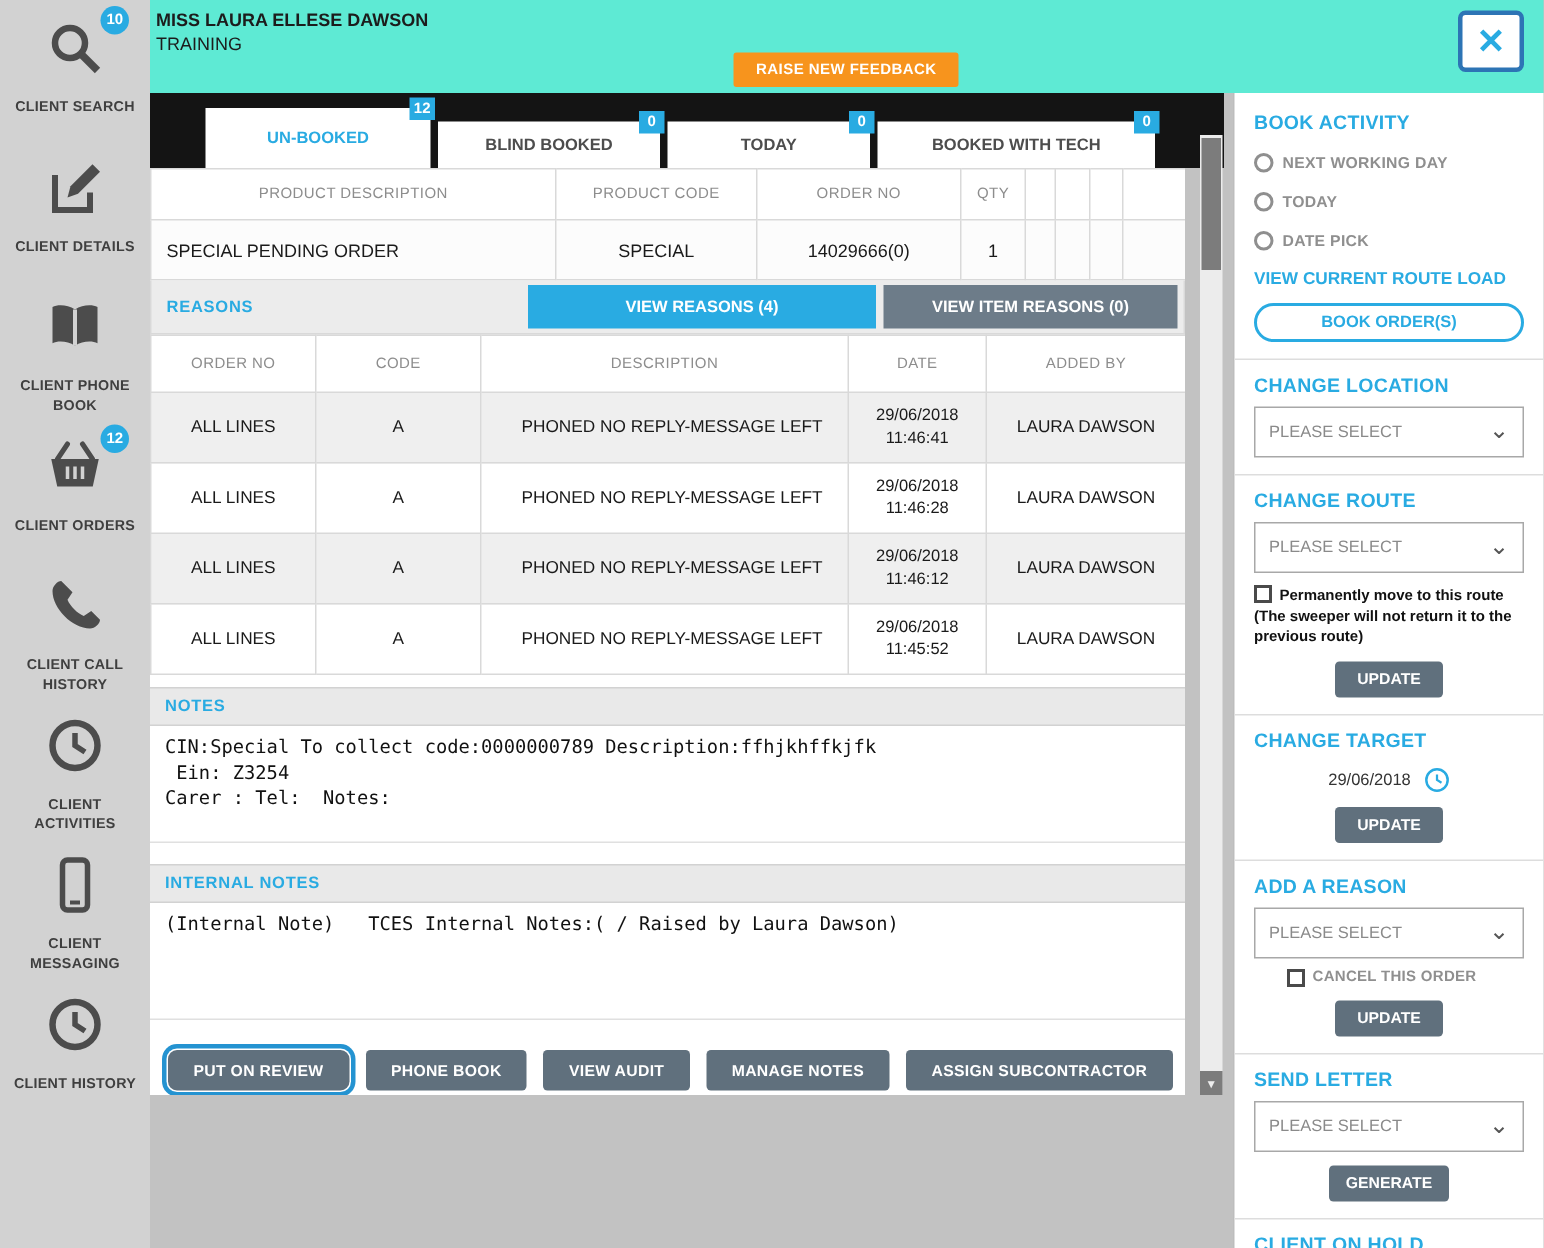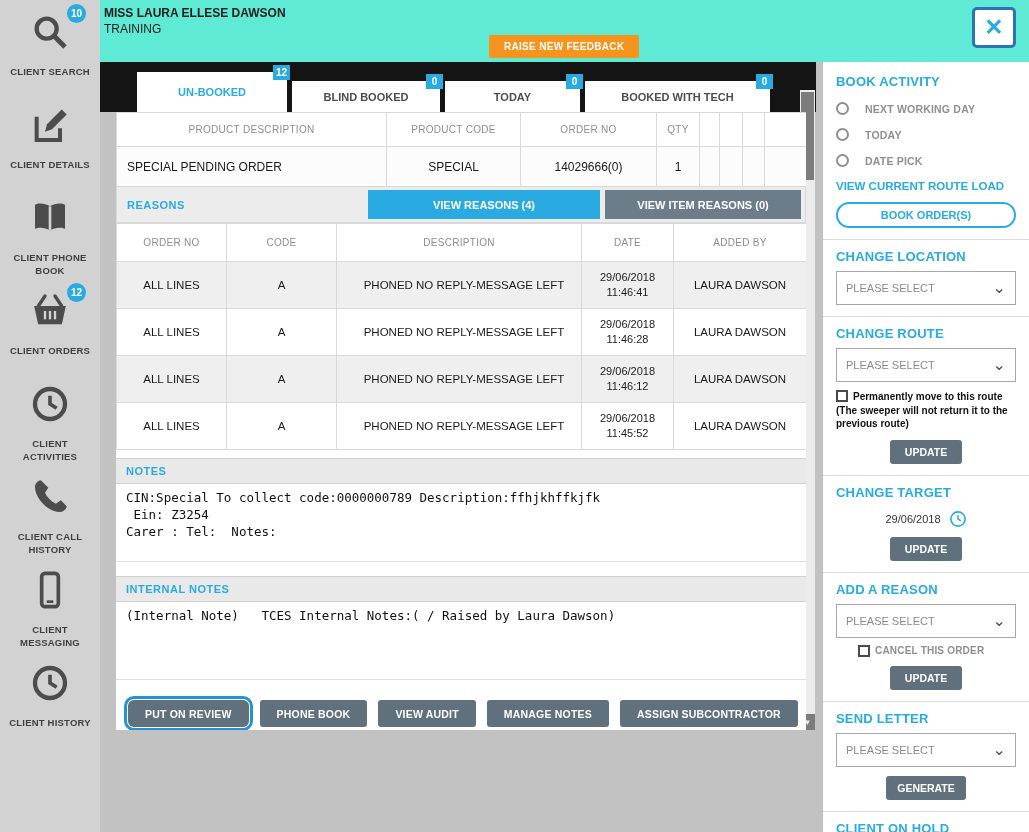--- a/index.html
+++ b/index.html
@@ -35,21 +35,21 @@
   
   .main { position:absolute; left:100px; top:62px; width:716px; height:668px; }
   .tabbar { position:absolute; left:0; top:0; width:716px; height:50px; background:#141414;
     display:flex; align-items:flex-end; padding-left:37px; }
   .tab { position:relative; background:#fff; height:31px; display:flex; align-items:center; justify-content:center;
     font-size:11px; font-weight:bold; color:#4d4d4d; margin-right:5px; cursor:pointer; }
   .tab.active { height:40px; color:#29abe2; }
   .tab-1{width:150px;} .tab-2{width:148px;} .tab-3{width:135px;} .tab-4{width:185px;}
   .tab-badge { position:absolute; top:-7px; right:-3px; background:#29abe2; color:#fff;
     font-size:10px; font-weight:bold; min-width:17px; height:15px; line-height:15px; text-align:center; padding:0 3px; }
-  .content { position:absolute; left:16px; top:50px; width:690px; height:618px; background:#fff; overflow:hidden; }
+  .content { position:absolute; left:0; top:50px; width:690px; height:618px; background:#fff; overflow:hidden; }
   
   .vscroll { position:absolute; right:1px; top:28px; width:15px; height:640px; background:#ececec; cursor:pointer; }
   .vthumb { position:absolute; top:2px; left:1px; width:13px; height:88px; background:#7c7c7c; }
   .vdown { position:absolute; bottom:0; left:0; width:15px; height:16px; background:#7c7c7c; color:#eee;
     font-size:8px; display:flex; align-items:center; justify-content:center; }
   
   table { border-collapse:collapse; width:690px; table-layout:fixed; }
   th, td { border:1px solid #d9d9d9; }
   .orders-table th { height:34px; font-size:10px; font-weight:normal; color:#8d8d8d; letter-spacing:.3px; }
   .orders-table td { height:40px; font-size:12px; color:#1a1a1a; text-align:center; background:#fcfcfc; }
@@ -77,21 +77,21 @@
   .gap8 { height:8px; } .gap14 { height:14px; }
   
   .actions-row { margin-top:20px; display:flex; gap:11px; padding-left:12px; align-items:center; }
   .action-btn { background:#60707d; color:#fff; border:none; height:27px; padding:0 17px; border-radius:3px;
     font-size:10.5px; font-weight:bold; letter-spacing:.2px; cursor:pointer; font-family:"Liberation Sans", sans-serif; }
   .action-btn.focused { box-shadow:0 0 0 1px #fff, 0 0 0 4px #2493d1; border-radius:6px; }
   
   .rpanel { position:absolute; left:822px; top:62px; width:207px; height:770px; background:#fff;
     border-left:1px solid #bdbdbd; padding:8px 13px 0 13px; overflow:hidden; }
   .rp-title { color:#29abe2; font-size:13px; font-weight:bold; letter-spacing:.2px; margin:4px 0 7px; }
-  .radio-row { display:flex; align-items:center; gap:16px; margin:13px 0; cursor:pointer; }
+  .radio-row { display:flex; align-items:center; gap:6px; margin:13px 0; cursor:pointer; }
   .radio-circle { width:13px; height:13px; border-radius:50%; border:2px solid #8f8f8f; background:#fff; flex:0 0 auto; }
   .radio-label { color:#8f8f8f; font-size:10.5px; font-weight:bold; letter-spacing:.2px; }
   .rp-link { color:#29abe2; font-size:11.5px; font-weight:bold; margin:12px 0 10px; cursor:pointer; display:block; }
   .book-btn { width:100%; height:26px; background:#fff; border:2px solid #29abe2; border-radius:13px;
     color:#29abe2; font-size:11px; font-weight:bold; cursor:pointer; font-family:"Liberation Sans", sans-serif; }
   hr.rp-div { border:none; border-top:1px solid #ddd; margin:11px -13px 9px; }
   .rp-select { width:100%; height:34px; border:1px solid #a8a8a8; background:#fff; display:flex;
     align-items:center; justify-content:space-between; padding:0 9px; color:#8a8a8a; font-size:11px; cursor:pointer; }
   .chev { color:#555; font-size:16px; line-height:1; }
   .checkbox { width:12px; height:12px; border:2px solid #4a4a4a; background:#fff; display:inline-block;
@@ -158,34 +158,34 @@
         </svg>
       <span class="badge">12</span>
     </div>
     <div class="sb-label">CLIENT ORDERS</div>
   </div>
 
 
   <div class="sb-item">
     <div class="sb-iconwrap">
       <svg viewBox="0 0 24 24">
+          <path d="M6.5 2 C5 2 3 4 3 6 c0 7 8 15 15 15 2 0 4-2 4-3.5 L18.5 14 l-3 2 c-2.5-1-5.5-4-6.5-6.5 l2-3 z" fill="#4c4c4c"></path>
+        </svg>
+    </div>
+    <div class="sb-label">CLIENT CALL HISTORY</div>
+  </div>
+
+  <div class="sb-item">
+    <div class="sb-iconwrap">
+      <svg viewBox="0 0 24 24">
           <circle cx="12" cy="12" r="9" fill="none" stroke="#4c4c4c" stroke-width="2.6"></circle>
           <path d="M12 7 v5 l4 2.6" fill="none" stroke="#4c4c4c" stroke-width="2.2"></path>
         </svg>
     </div>
     <div class="sb-label">CLIENT ACTIVITIES</div>
-  </div>
-
-  <div class="sb-item">
-    <div class="sb-iconwrap">
-      <svg viewBox="0 0 24 24">
-          <path d="M6.5 2 C5 2 3 4 3 6 c0 7 8 15 15 15 2 0 4-2 4-3.5 L18.5 14 l-3 2 c-2.5-1-5.5-4-6.5-6.5 l2-3 z" fill="#4c4c4c"></path>
-        </svg>
-    </div>
-    <div class="sb-label">CLIENT CALL HISTORY</div>
   </div>
 
   <div class="sb-item">
     <div class="sb-iconwrap">
       <svg viewBox="0 0 24 24">
           <rect x="7" y="2" width="10" height="20" rx="2" fill="none" stroke="#4c4c4c" stroke-width="2.2"></rect>
           <line x1="10" y1="19" x2="14" y2="19" stroke="#4c4c4c" stroke-width="1.6"></line>
         </svg>
     </div>
     <div class="sb-label">CLIENT MESSAGING</div>

